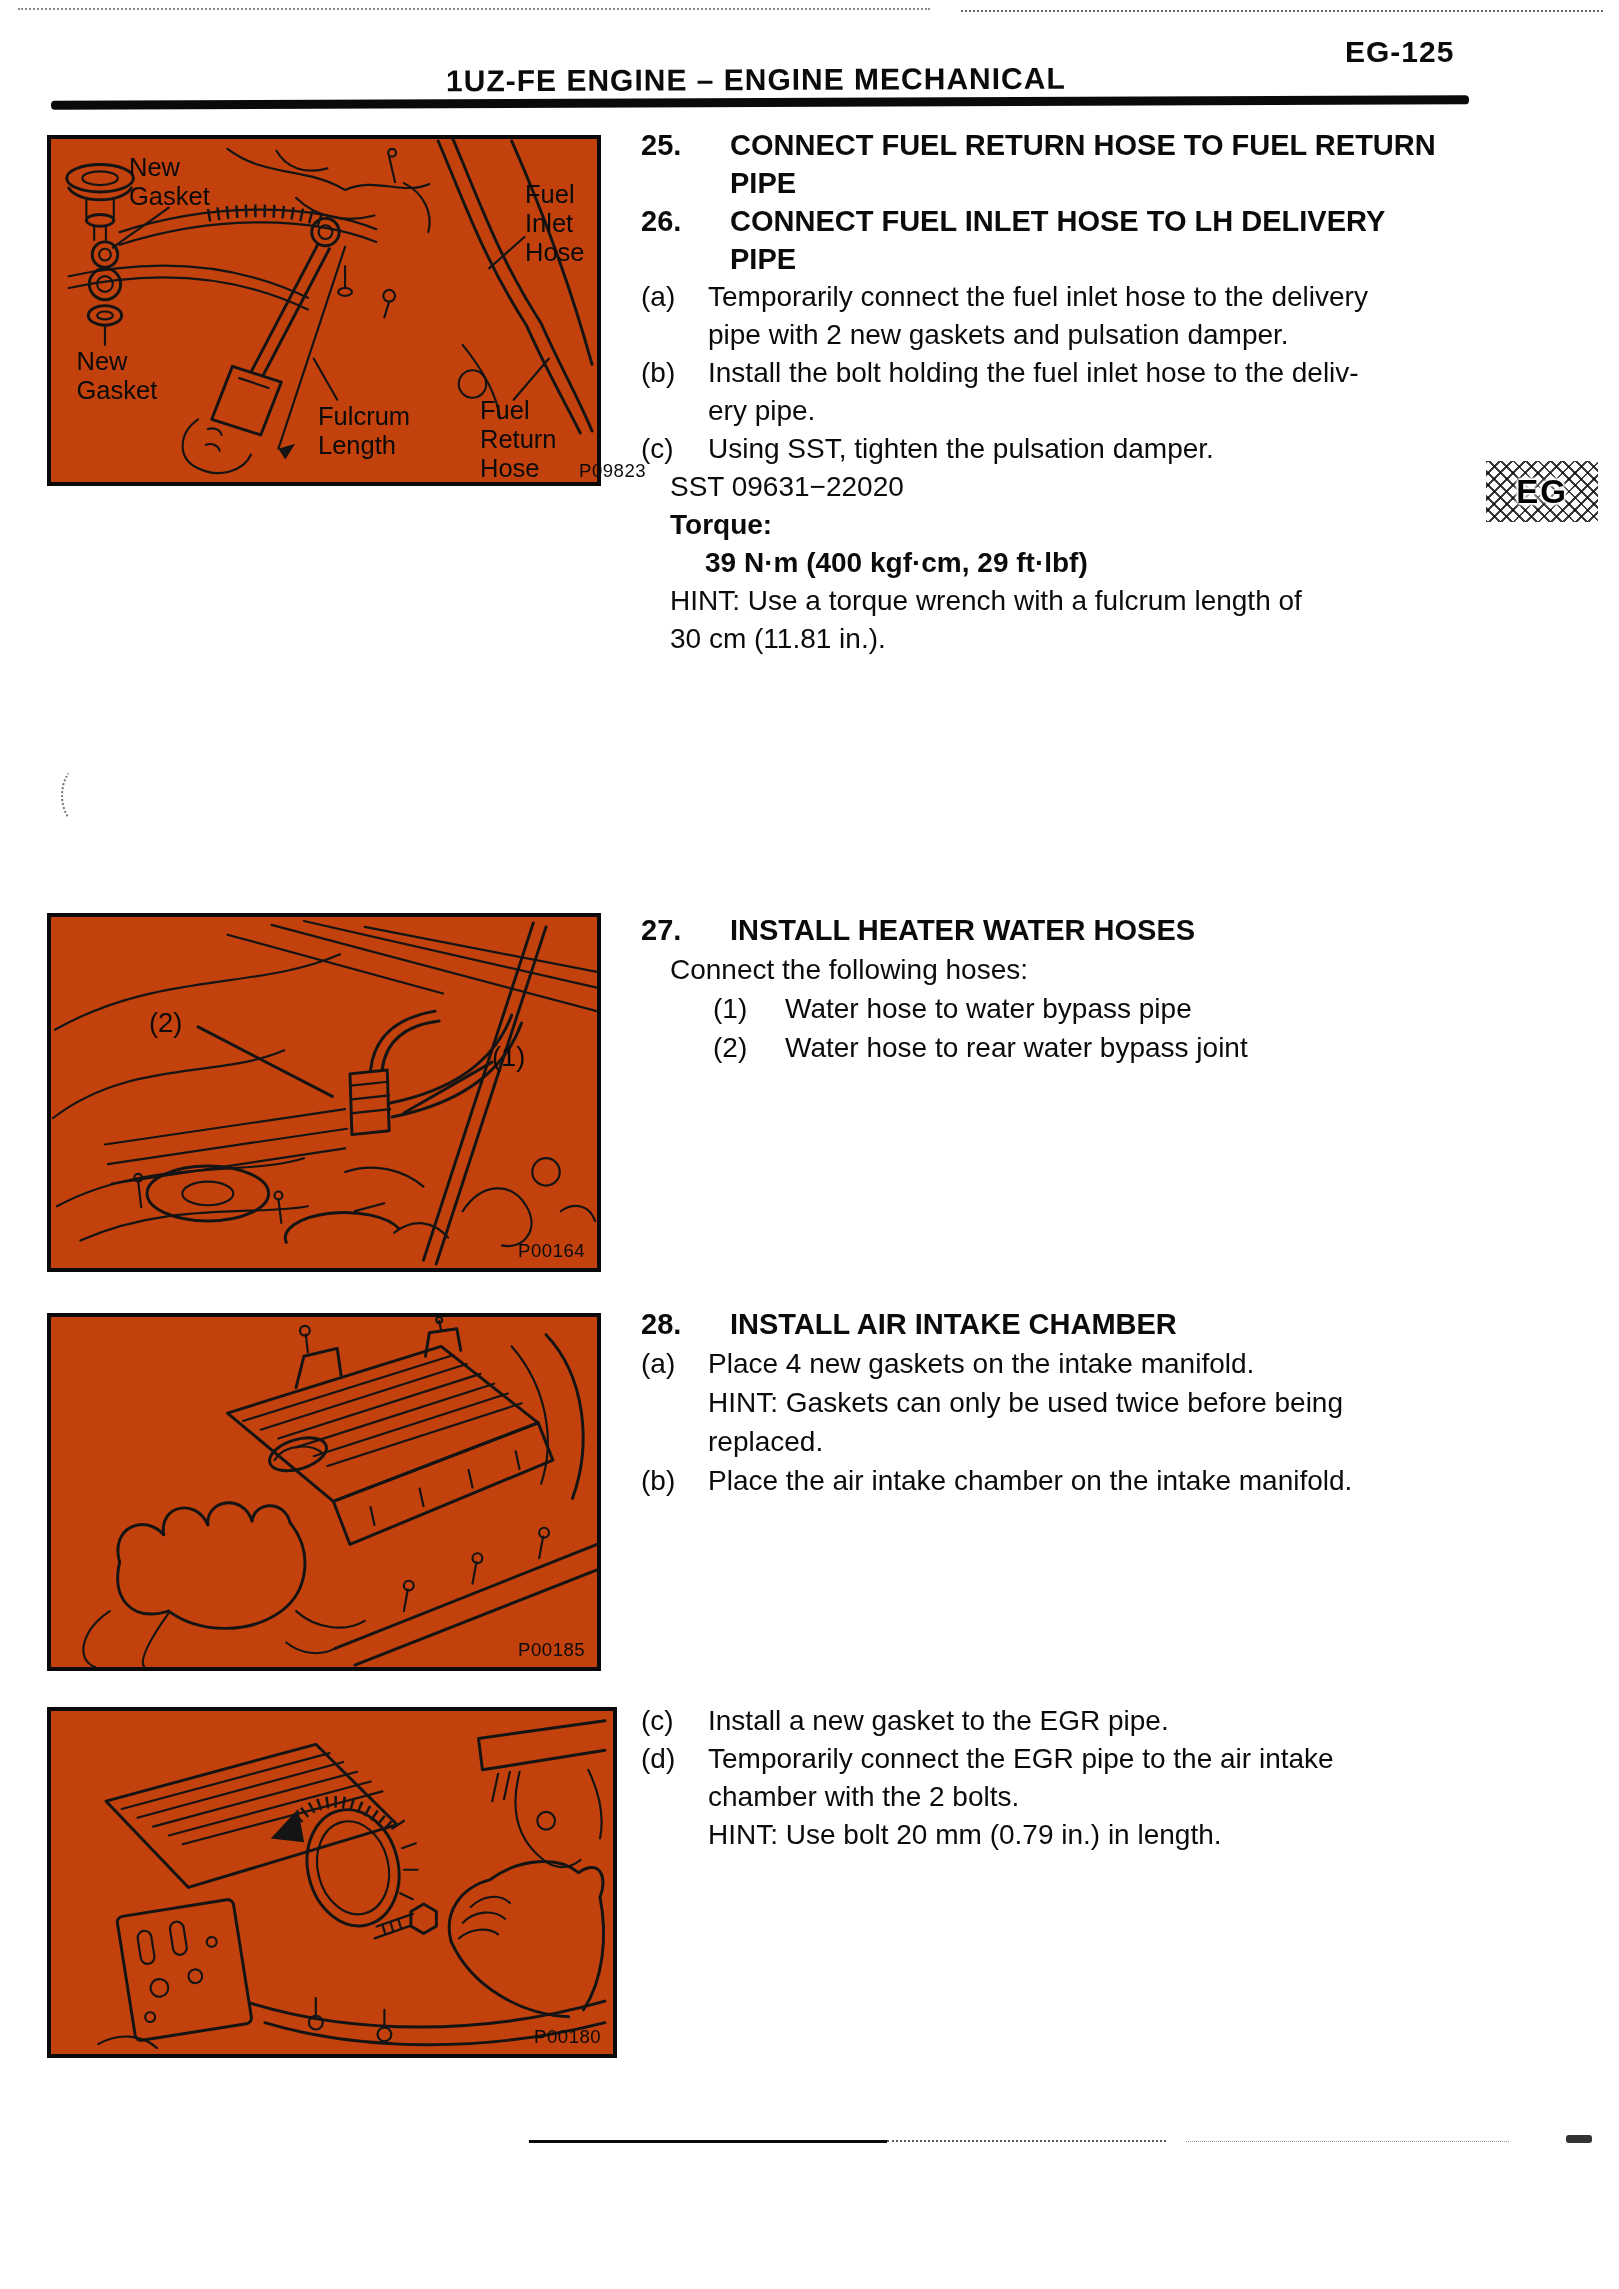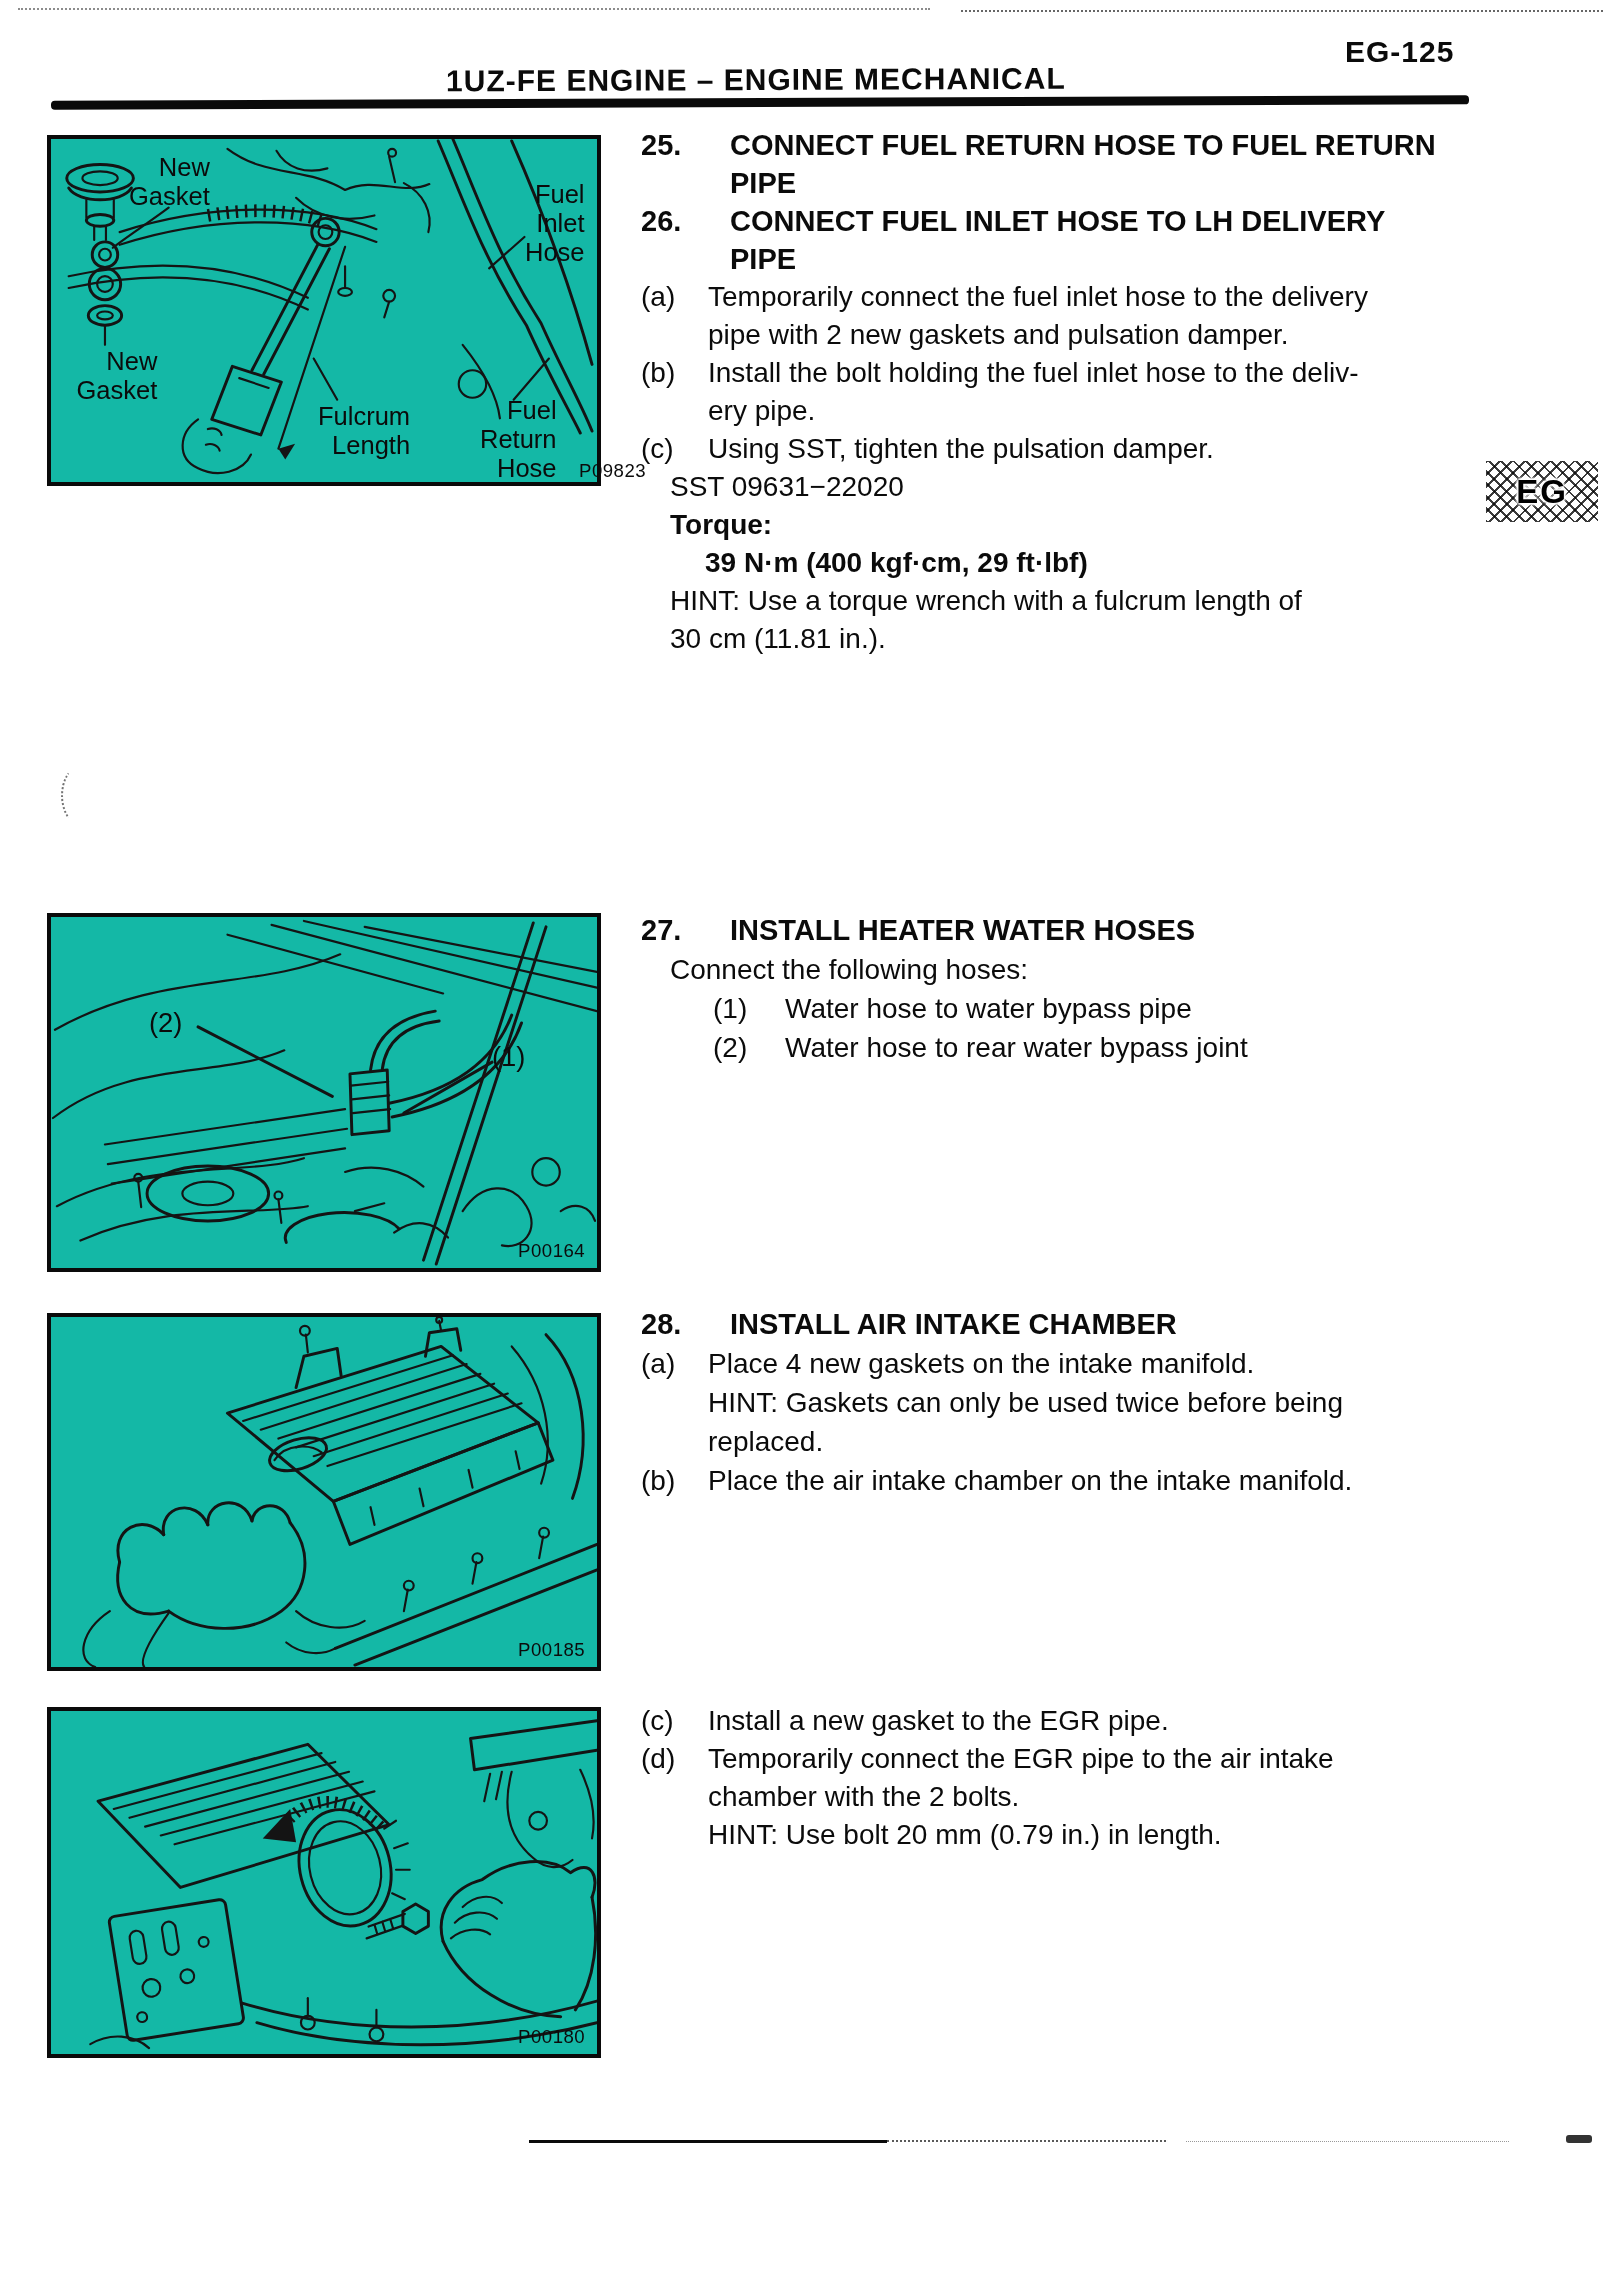--- a/index.html
+++ b/index.html
@@ -19,21 +19,21 @@
     background:
       repeating-linear-gradient(45deg, rgba(10,10,10,.8) 0 2px, transparent 2px 8.8px),
       repeating-linear-gradient(135deg, rgba(10,10,10,.8) 0 2px, transparent 2px 8.8px);
     display:flex;align-items:center;justify-content:center;
   }
   .eg-tab span{
     font-size:33px;font-weight:bold;letter-spacing:2px;color:#000;
     text-shadow:2px 0 2px #fff,-2px 0 2px #fff,0 2px 2px #fff,0 -2px 2px #fff,0 0 5.9px #fff;
   }
   
-  .fig{position:absolute;border:4.9px solid #0a0a0a;background:#14b8a6;text-align:right;}
+  .fig{position:absolute;border:4.9px solid #0a0a0a;background:#c2410c;}
   .fig svg{position:absolute;left:0;top:0;width:100%;height:100%;}
   .fig .lbl{position:absolute;font-size:25.5px;line-height:29px;white-space:pre-line;color:#0b0b0b;}
   .fig .marker{font-size:27.4px;font-weight:500;}
   .fig .code{position:absolute;font-size:18.6px;letter-spacing:0.5px;color:#0b0b0b;}
   .sk{stroke:#141414;fill:none;stroke-width:3;stroke-linecap:round;stroke-linejoin:round;}
   .sk2{stroke:#141414;fill:none;stroke-width:2.2;stroke-linecap:round;stroke-linejoin:round;}
   .braid{stroke:#141414;fill:none;stroke-width:13;stroke-dasharray:2.5 7;}
   .braid2{stroke:#141414;fill:none;stroke-width:12;stroke-dasharray:2.5 6;}
   .fillb{fill:#141414;stroke:none;}
   
@@ -216,21 +216,21 @@
       <circle class="sk2" cx="365" cy="274" r="5"></circle>
     <path class="sk2" d="M430 272 l4 -22"></path>
       <circle class="sk2" cx="435" cy="246" r="5"></circle>
     <path class="sk2" d="M498 246 l4 -22"></path>
       <circle class="sk2" cx="503" cy="220" r="5"></circle>
     <path class="sk2" d="M250 300 c20 18 50 22 70 10 M240 332 c15 12 35 14 50 6"></path>
   </svg>
   <div class="code" style="right:11.8px;bottom:5.9px;">P00185</div>
 </div>
 
-<div class="fig" style="left:47px;top:1707px;width:546px;height:343px;">
+<div class="fig" style="left:47px;top:1707px;width:546px;height:343px;padding-left:16px;">
   <svg viewBox="0 0 557 350">
 
     <path class="sk" d="M48 92 L262 34 L345 116 L132 180 Z"></path>
     <path class="sk2" d="M64 100 L276 43 M80 109 L290 52 M96 118 L304 62 M112 127 L318 72 M126 136 L330 82"></path>
     <ellipse class="sk" cx="300" cy="160" rx="46" ry="60" transform="rotate(-14 300 160)"></ellipse>
     <ellipse class="sk2" cx="300" cy="160" rx="36" ry="48" transform="rotate(-14 300 160)"></ellipse>
     <path class="sk2" d="M340 120 l12 -8 M350 140 l14 -5 M352 162 l14 0 M348 186 l13 6"></path>
 
     <g transform="rotate(-9 130 265)">
       <rect class="sk" x="68" y="200" width="120" height="128" rx="6"></rect>

